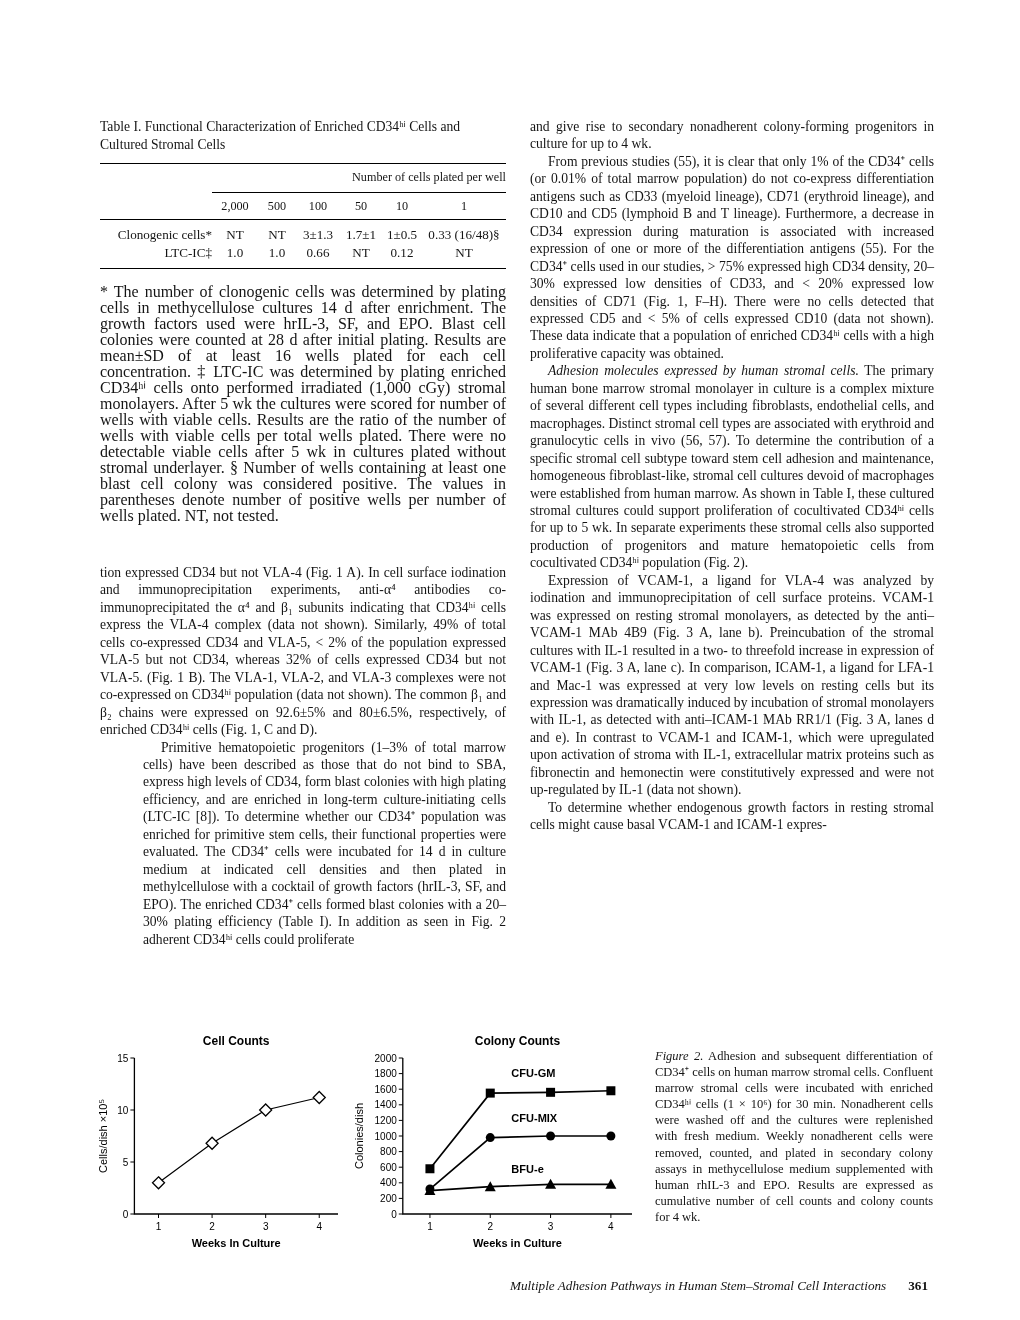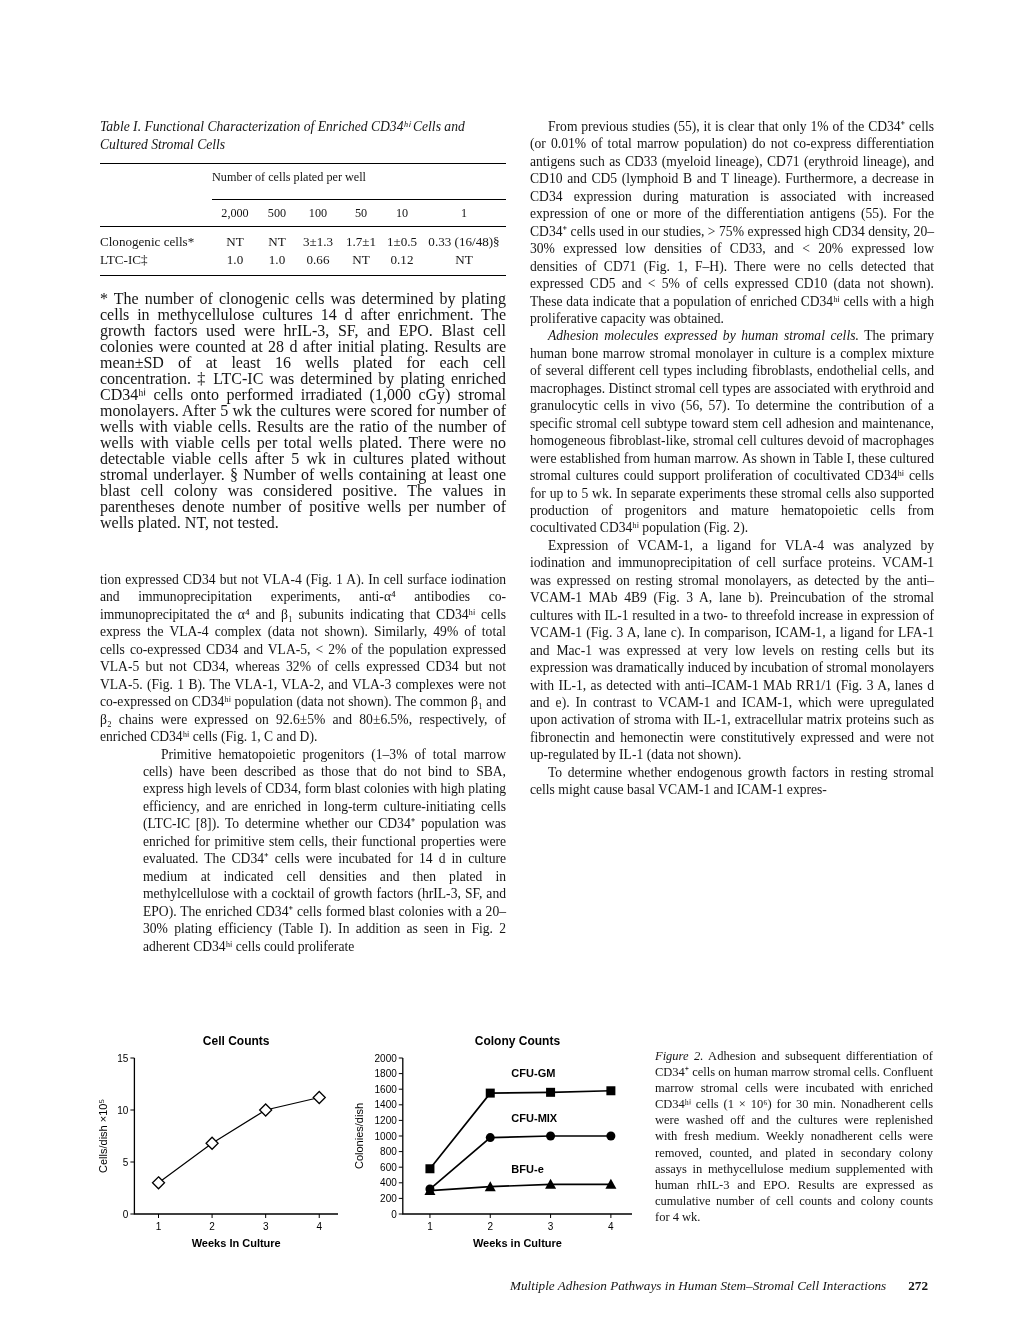--- a/index.html
+++ b/index.html
@@ -9,26 +9,26 @@
     font-family:"Liberation Serif", serif;
     overflow:hidden;
   }
   .col-left  { position:absolute; left:100px; top:118px; width:406px; }
   .col-right { position:absolute; left:530px; top:118px; width:404px; }
   p.body { font-size:13.6px; line-height:17.45px; text-align:justify; margin:0; }
   p.indent { text-indent:18px; }
   i.runin { font-style:italic; }
 
   
-  .tbl-caption { font-style:italic; font-size:13.6px; line-height:17.5px; margin-bottom:10px; }
+  .tbl-caption { font-size:13.6px; line-height:17.5px; margin-bottom:10px; }
   .tbl-head1 { display:grid; grid-template-columns:112px 1fr; border-top:1.3px solid #000; padding-top:6px; }
-  .tbl-span { text-align:left; font-size:12.2px; border-bottom:1px solid #000; padding-bottom:14px; }
+  .tbl-span { text-align:right; font-size:12.2px; border-bottom:1px solid #000; padding-bottom:7px; }
   .tbl-row { display:grid; grid-template-columns:112px 46px 38px 44px 42px 40px 1fr; font-size:13.1px; line-height:18px; }
   .tbl-row .cell { text-align:center; }
-  .tbl-row .cell.lbl { text-align:left; }
+  .tbl-row .cell.lbl { text-align:right; }
   .tbl-colheads { font-size:12.2px; padding:4px 0 4px 0; border-bottom:1.3px solid #000; }
   .tbl-body { padding:6px 0 6px 0; border-bottom:1.3px solid #000; }
   .tbl-footnote { font-size:16px; line-height:16px; text-align:justify; margin-top:15px; }
   .left-body { margin-top:40px; }
   .left-body p + p { margin-top:0;margin-left:43px; }
 
   
   .chart { position:absolute; }
   .c-title { font:bold 12px "Liberation Sans", sans-serif; fill:#000; }
   .c-tick  { font:10px "Liberation Sans", sans-serif; fill:#000; }
@@ -90,20 +90,21 @@
     <div class="tbl-footnote">* The number of clonogenic cells was determined by plating cells in methycellulose cultures 14 d after enrichment. The growth factors used were hrIL-3, SF, and EPO. Blast cell colonies were counted at 28 d after initial plating. Results are mean±SD of at least 16 wells plated for each cell concentration. ‡ LTC-IC was determined by plating enriched CD34ʰⁱ cells onto performed irradiated (1,000 cGy) stromal monolayers. After 5 wk the cultures were scored for number of wells with viable cells. Results are the ratio of the number of wells with viable cells per total wells plated. There were no detectable viable cells after 5 wk in cultures plated without stromal underlayer. § Number of wells containing at least one blast cell colony was considered positive. The values in parentheses denote number of positive wells per number of wells plated. NT, not tested.</div>
   </div>
 
   <div class="left-body">
     <p class="body">tion expressed CD34 but not VLA-4 (Fig. 1 A). In cell surface iodination and immunoprecipitation experiments, anti-α⁴ antibodies co-immunoprecipitated the α⁴ and β₁ subunits indicating that CD34ʰⁱ cells express the VLA-4 complex (data not shown). Similarly, 49% of total cells co-expressed CD34 and VLA-5, &lt; 2% of the population expressed VLA-5 but not CD34, whereas 32% of cells expressed CD34 but not VLA-5. (Fig. 1 B). The VLA-1, VLA-2, and VLA-3 complexes were not co-expressed on CD34ʰⁱ population (data not shown). The common β₁ and β₂ chains were expressed on 92.6±5% and 80±6.5%, respectively, of enriched CD34ʰⁱ cells (Fig. 1, C and D).</p>
     <p class="body indent">Primitive hematopoietic progenitors (1–3% of total marrow cells) have been described as those that do not bind to SBA, express high levels of CD34, form blast colonies with high plating efficiency, and are enriched in long-term culture-initiating cells (LTC-IC [8]). To determine whether our CD34⁺ population was enriched for primitive stem cells, their functional properties were evaluated. The CD34⁺ cells were incubated for 14 d in culture medium at indicated cell densities and then plated in methylcellulose with a cocktail of growth factors (hrIL-3, SF, and EPO). The enriched CD34⁺ cells formed blast colonies with a 20–30% plating efficiency (Table I). In addition as seen in Fig. 2 adherent CD34ʰⁱ cells could proliferate</p>
   </div>
 </div>
 
 <div class="col-right">
+  <p class="body">and give rise to secondary nonadherent colony-forming progenitors in culture for up to 4 wk.</p>
   <p class="body indent">From previous studies (55), it is clear that only 1% of the CD34⁺ cells (or 0.01% of total marrow population) do not co-express differentiation antigens such as CD33 (myeloid lineage), CD71 (erythroid lineage), and CD10 and CD5 (lymphoid B and T lineage). Furthermore, a decrease in CD34 expression during maturation is associated with increased expression of one or more of the differentiation antigens (55). For the CD34⁺ cells used in our studies, &gt; 75% expressed high CD34 density, 20–30% expressed low densities of CD33, and &lt; 20% expressed low densities of CD71 (Fig. 1, F–H). There were no cells detected that expressed CD5 and &lt; 5% of cells expressed CD10 (data not shown). These data indicate that a population of enriched CD34ʰⁱ cells with a high proliferative capacity was obtained.</p>
   <p class="body indent"><i class="runin">Adhesion molecules expressed by human stromal cells.</i> <span>The primary human bone marrow stromal monolayer in culture is a complex mixture of several different cell types including fibroblasts, endothelial cells, and macrophages. Distinct stromal cell types are associated with erythroid and granulocytic cells in vivo (56, 57). To determine the contribution of a specific stromal cell subtype toward stem cell adhesion and maintenance, homogeneous fibroblast-like, stromal cell cultures devoid of macrophages were established from human marrow. As shown in Table I, these cultured stromal cultures could support proliferation of cocultivated CD34ʰⁱ cells for up to 5 wk. In separate experiments these stromal cells also supported production of progenitors and mature hematopoietic cells from cocultivated CD34ʰⁱ population (Fig. 2).</span></p>
   <p class="body indent">Expression of VCAM-1, a ligand for VLA-4 was analyzed by iodination and immunoprecipitation of cell surface proteins. VCAM-1 was expressed on resting stromal monolayers, as detected by the anti–VCAM-1 MAb 4B9 (Fig. 3 A, lane b). Preincubation of the stromal cultures with IL-1 resulted in a two- to threefold increase in expression of VCAM-1 (Fig. 3 A, lane c). In comparison, ICAM-1, a ligand for LFA-1 and Mac-1 was expressed at very low levels on resting cells but its expression was dramatically induced by incubation of stromal monolayers with IL-1, as detected with anti–ICAM-1 MAb RR1/1 (Fig. 3 A, lanes d and e). In contrast to VCAM-1 and ICAM-1, which were upregulated upon activation of stroma with IL-1, extracellular matrix proteins such as fibronectin and hemonectin were constitutively expressed and were not up-regulated by IL-1 (data not shown).</p>
   <p class="body indent">To determine whether endogenous growth factors in resting stromal cells might cause basal VCAM-1 and ICAM-1 expres-</p>
 </div>
 
 <svg id="chart-0" class="chart" style="left:96px; top:1030px;" width="256" height="232">
     <text x="140.2" y="15" text-anchor="middle" class="c-title">Cell Counts</text>
     <path d="M38.4,28 L38.4,184 L242,184" fill="none" stroke="#000" stroke-width="1.3"></path>
     <line x1="34.4" y1="184" x2="38.4" y2="184" stroke="#000" stroke-width="1"></line>
@@ -192,14 +193,14 @@
       <text x="159.36842105263156" y="142.66" class="c-slabel">BFU-e</text>
     </g>
   </svg>
 
 <div class="fig-caption">
   <i>Figure 2.</i>
   <span>Adhesion and subsequent differentiation of CD34⁺ cells on human marrow stromal cells. Confluent marrow stromal cells were incubated with enriched CD34ʰⁱ cells (1 × 10⁶) for 30 min. Nonadherent cells were washed off and the cultures were replenished with fresh medium. Weekly nonadherent cells were removed, counted, and plated in secondary colony assays in methycellulose medium supplemented with human rhIL-3 and EPO. Results are expressed as cumulative number of cell counts and colony counts for 4 wk.</span>
 </div>
 
 <div class="footer">
-  <span class="footer-title">Multiple Adhesion Pathways in Human Stem–Stromal Cell Interactions</span><span class="footer-page">272</span>
+  <span class="footer-title">Multiple Adhesion Pathways in Human Stem–Stromal Cell Interactions</span><span class="footer-page">361</span>
 </div>
 
 </body></html>

